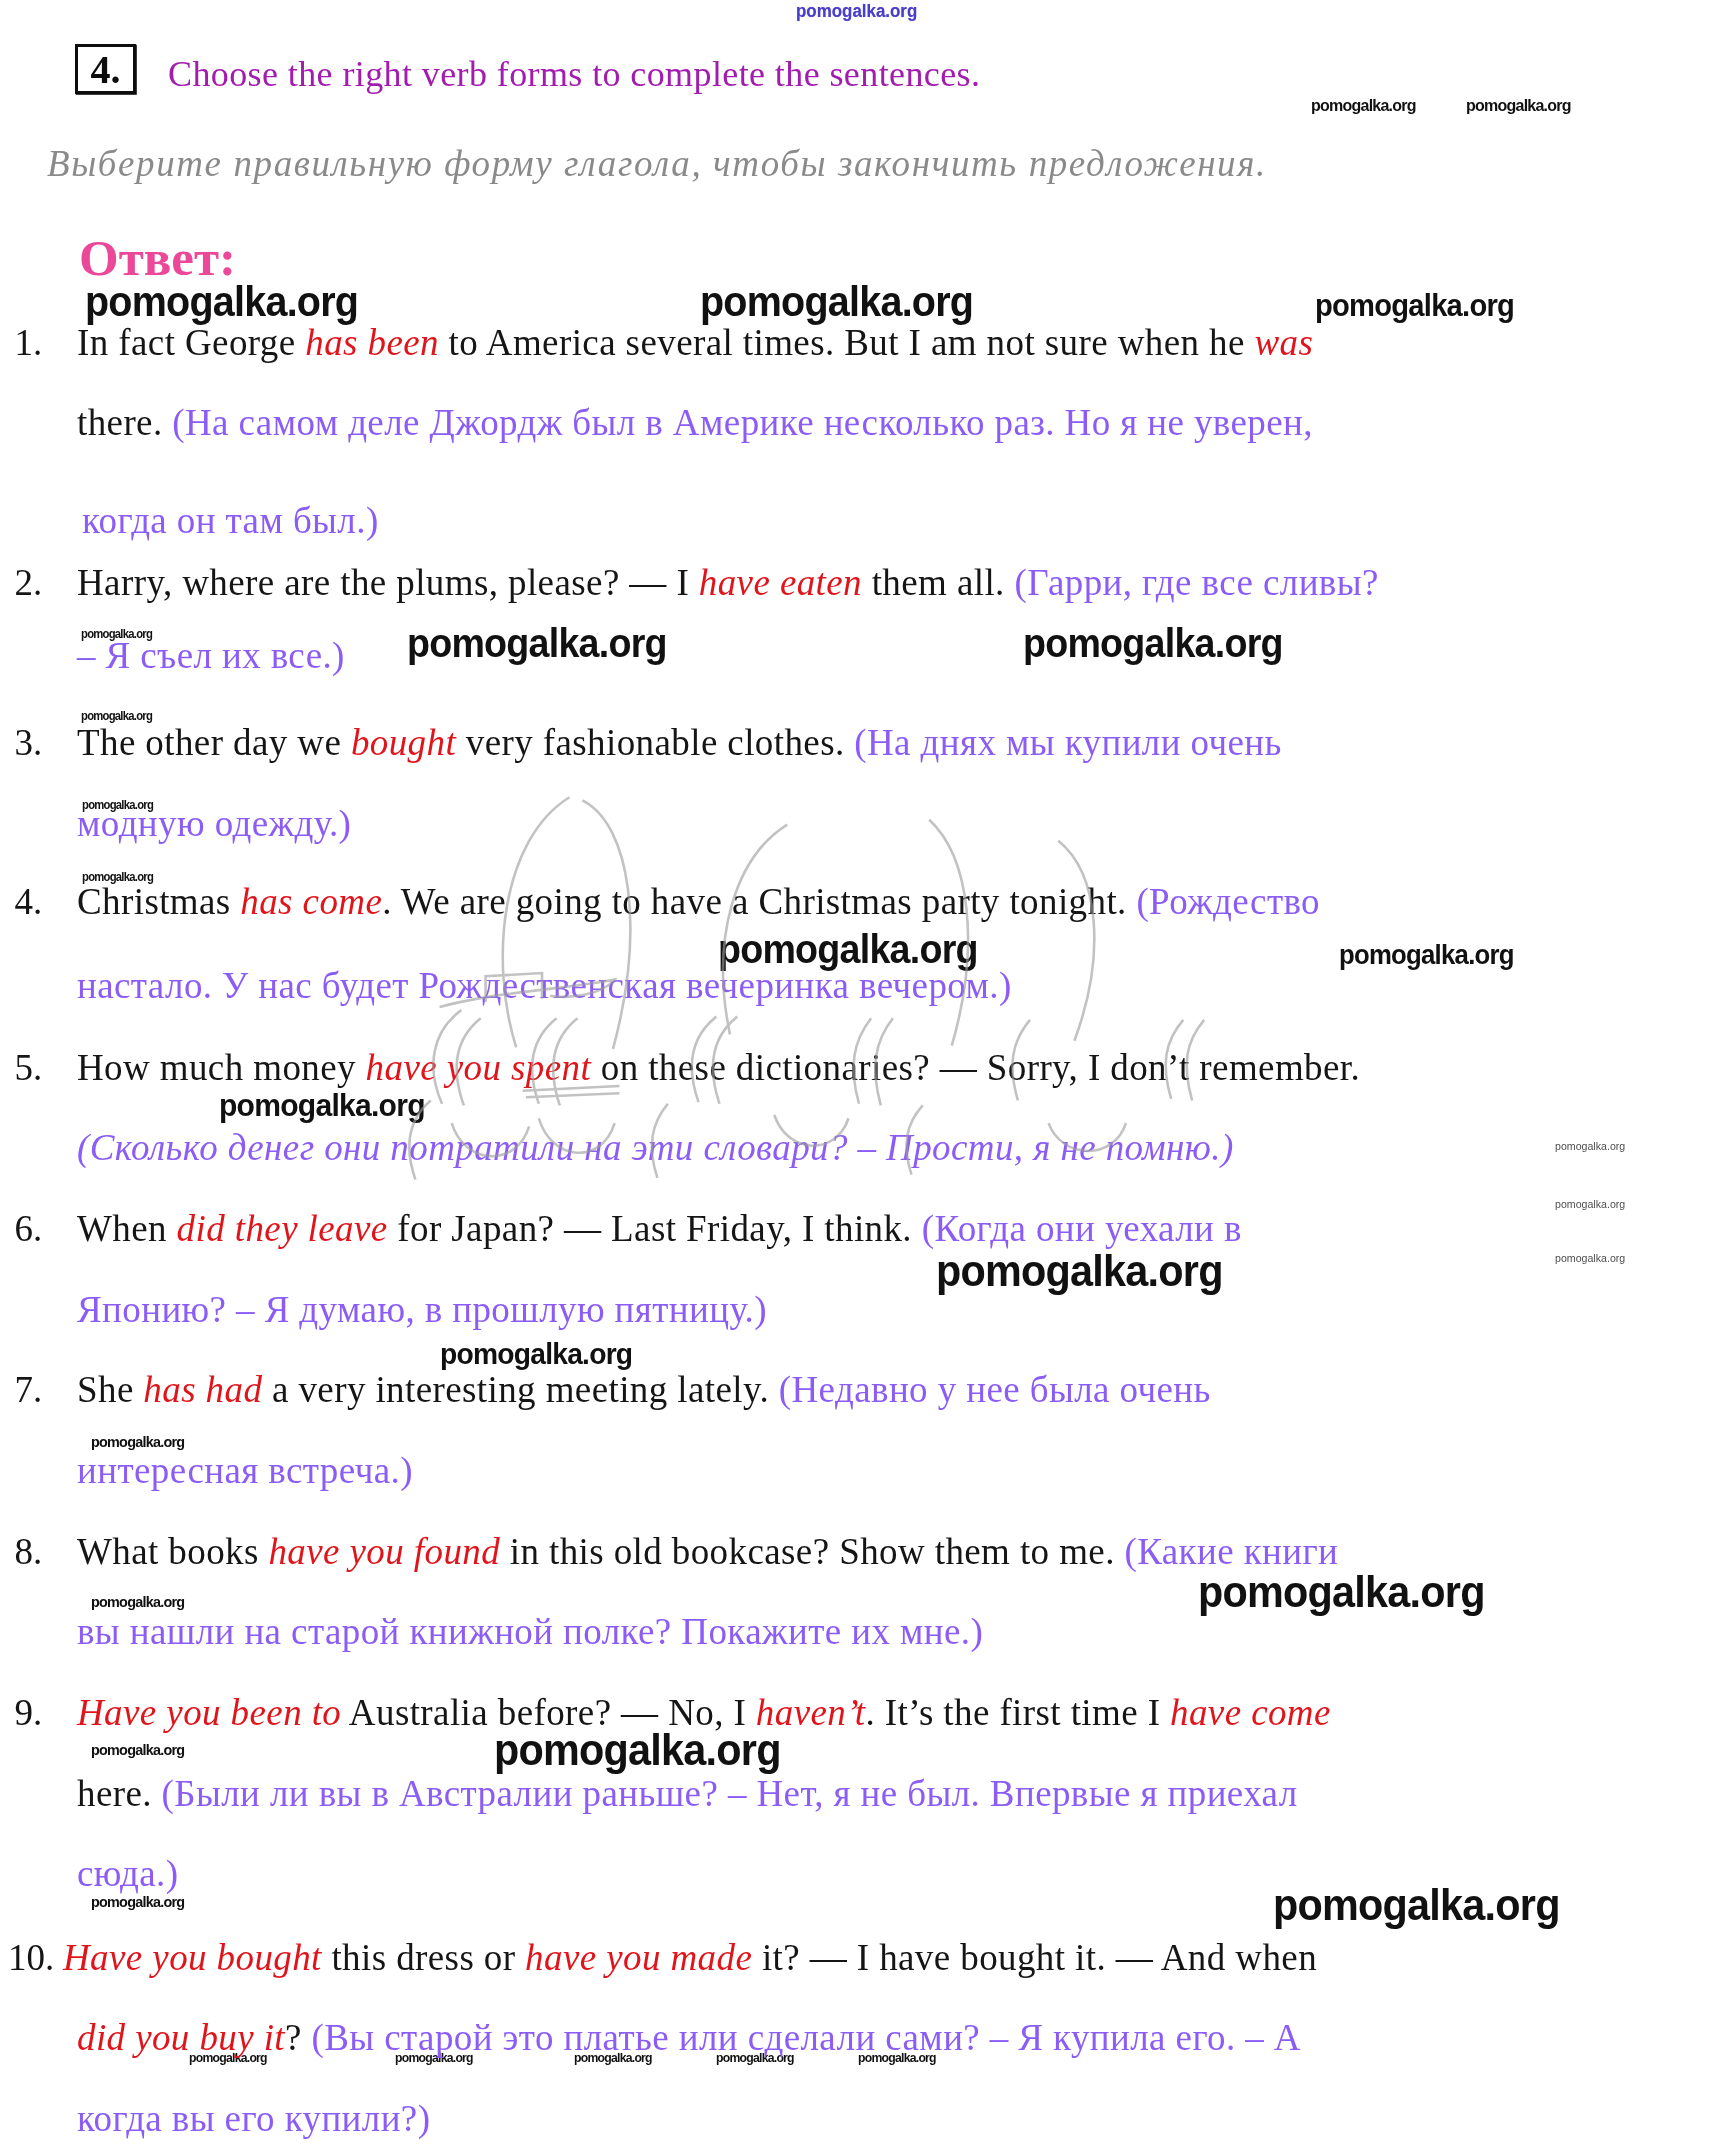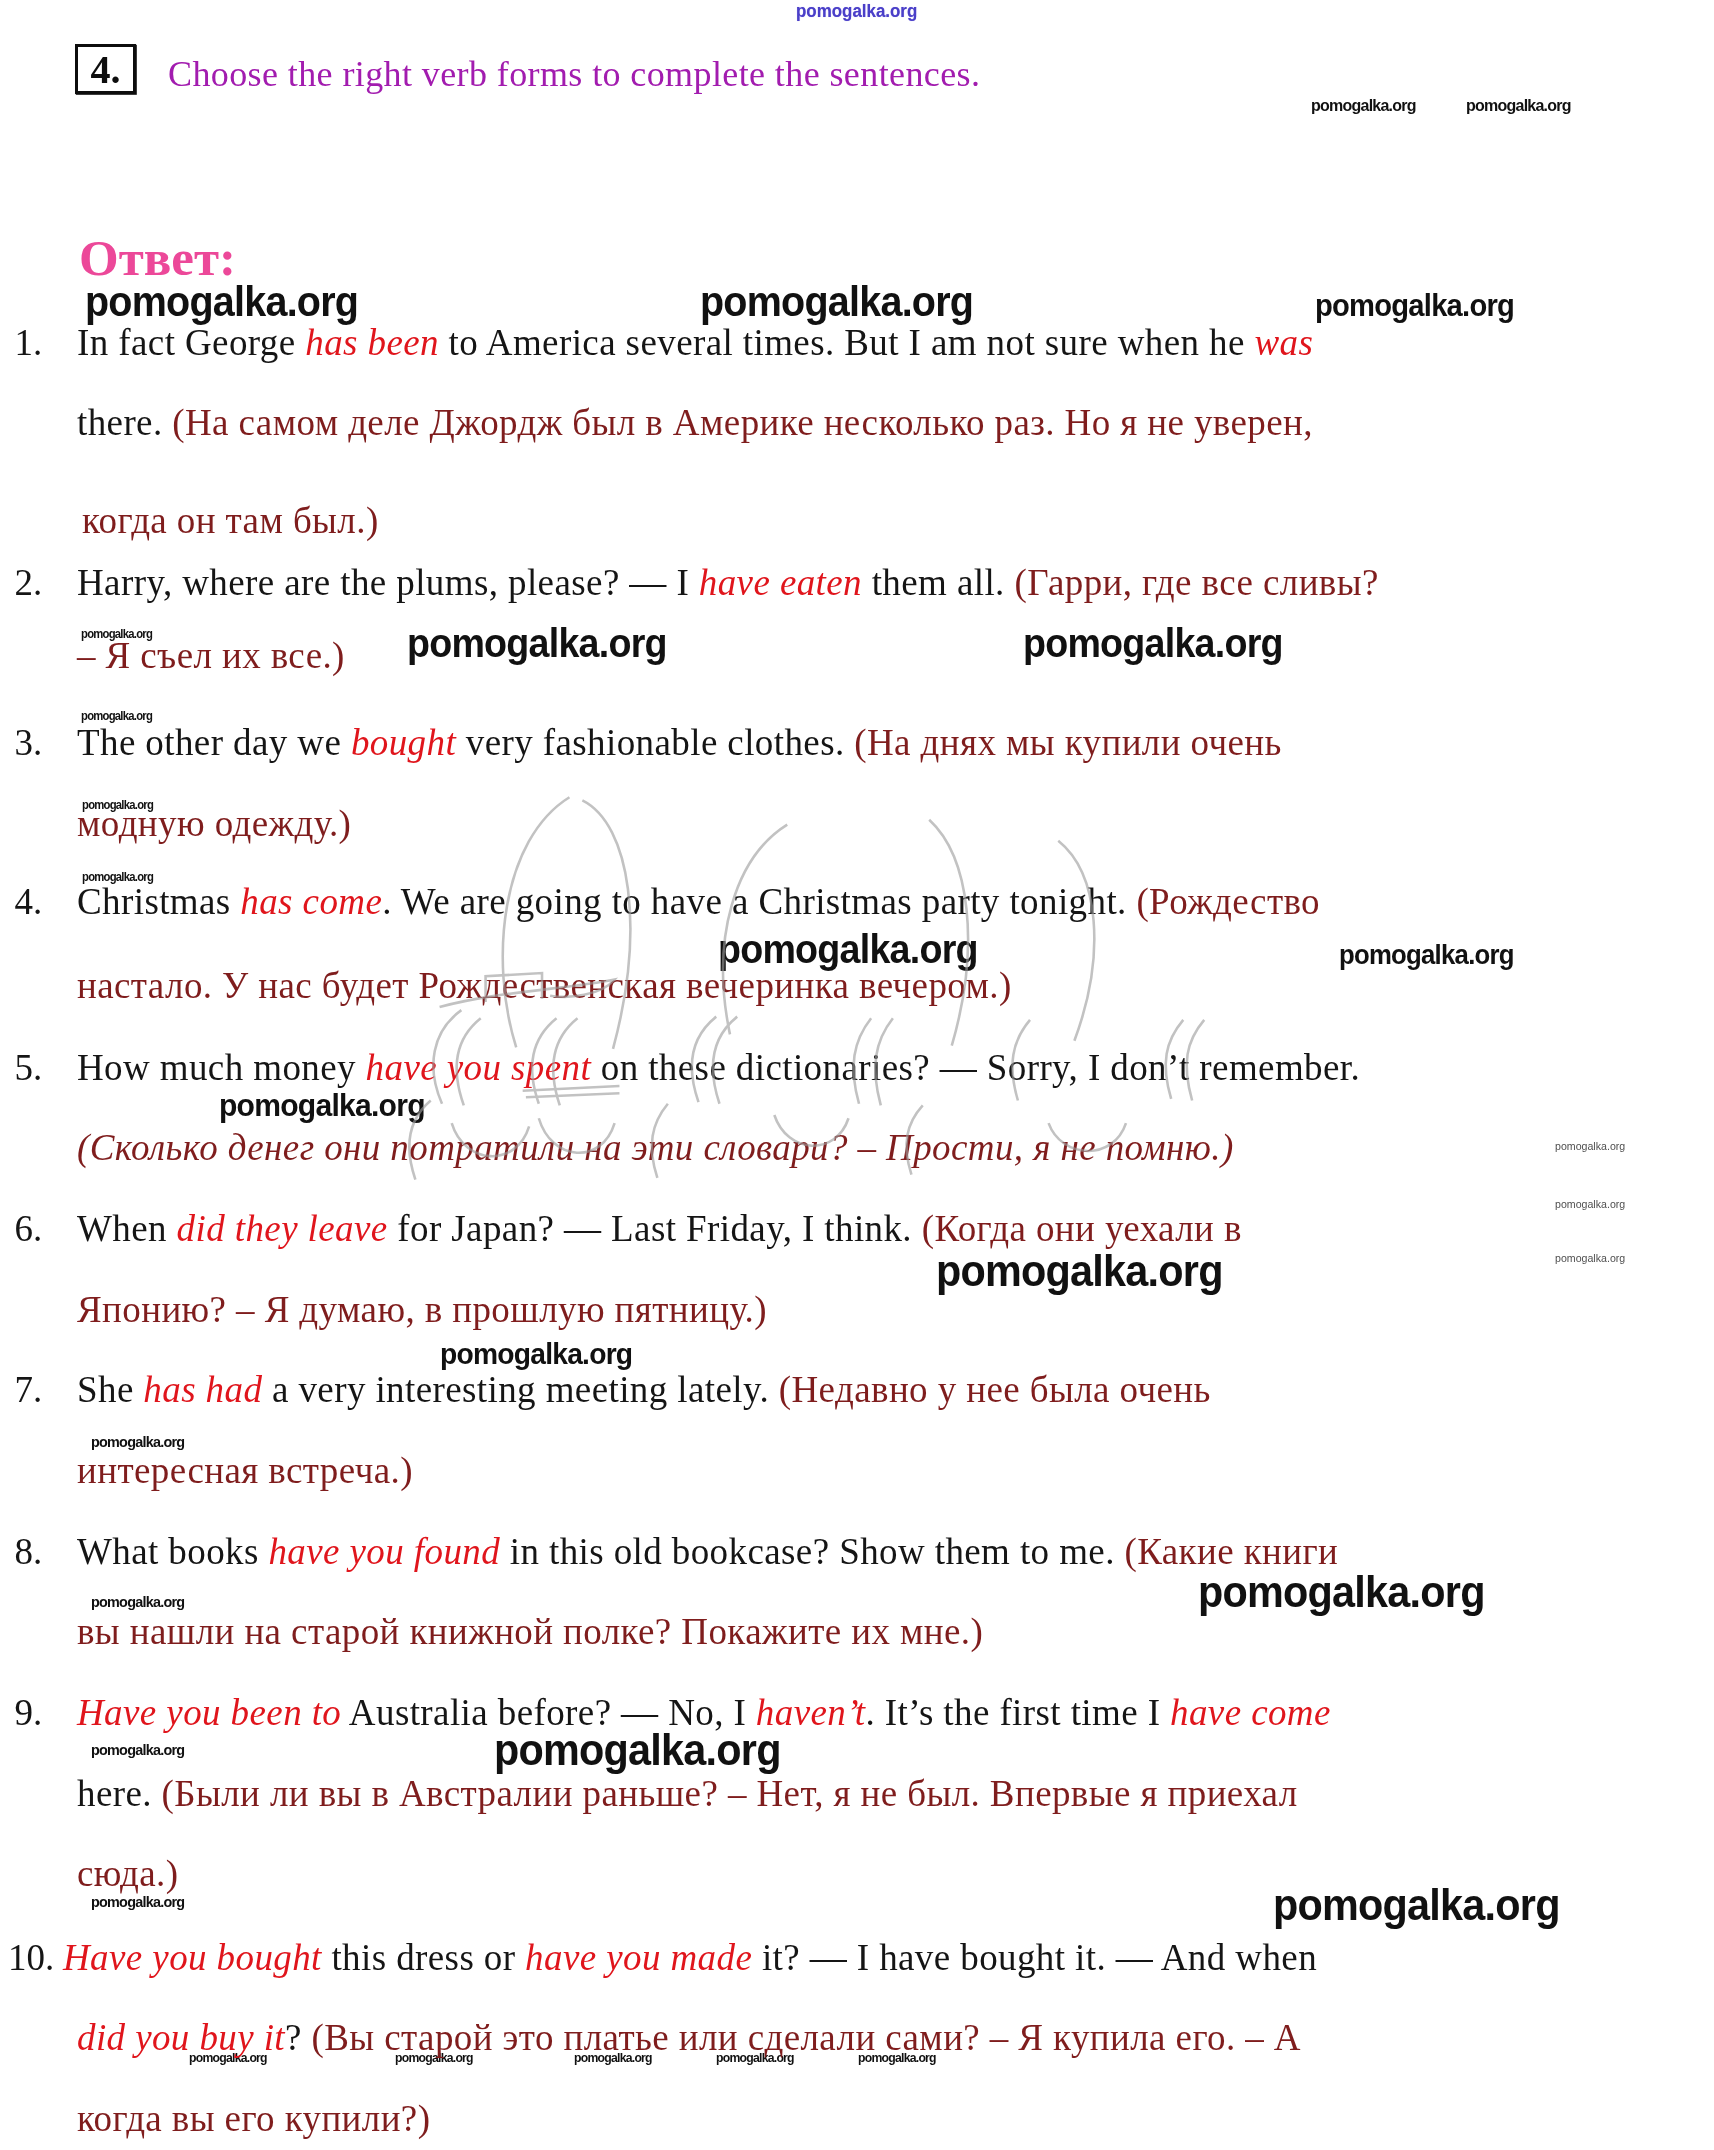--- a/index.html
+++ b/index.html
@@ -13,21 +13,21 @@
   .line{
     position:absolute;
     white-space:nowrap;
     font-size:37px;
     line-height:1;
     letter-spacing:0.4px;
     color:#151515;
   }
   .seg-k{color:#151515;}
   .seg-r{color:#e0151c;font-style:italic;}
-  .seg-g{color:#7f1d1d;}
+  .seg-g{color:#8b5cf6;}
   .itemnum{letter-spacing:0;}
   .exnum-box{
     position:absolute;left:75px;top:44px;width:55px;height:44px;
     border:3.2px solid #0d0d0d;
     display:flex;align-items:center;justify-content:center;
     font-weight:bold;font-size:40px;color:#0d0d0d;
     box-shadow:0.8px 0.8px 0 #0d0d0d;
   }
   .instruction-en{
     position:absolute;left:168px;top:53px;
@@ -60,20 +60,21 @@
 </head>
 <body>
 
 <div id="page">
 
   <div class="exnum-box">
     <span>4.</span>
   </div>
 
   <div class="instruction-en">Choose the right verb forms to complete the sentences.</div>
+  <div class="instruction-ru">Выберите правильную форму глагола, чтобы закончить предложения.</div>
   <div class="answer-label">Ответ:</div>
 
   <div>
       <span class="wm wm-blue" style="left: 796px; top: 1.6px; font-size: 18px;">pomogalka.org</span>
       <span class="wm wm-black" style="left: 1311px; top: 97px; font-size: 17px;">pomogalka.org</span>
       <span class="wm wm-black" style="left: 1466px; top: 97px; font-size: 17px;">pomogalka.org</span>
       <span class="wm wm-black" style="left: 85px; top: 281px; font-size: 42px;">pomogalka.org</span>
       <span class="wm wm-black" style="left: 700px; top: 281px; font-size: 42px;">pomogalka.org</span>
       <span class="wm wm-black" style="left: 1315px; top: 290px; font-size: 31px;">pomogalka.org</span>
       <span class="wm wm-black" style="left: 81px; top: 628px; font-size: 12px;">pomogalka.org</span>

